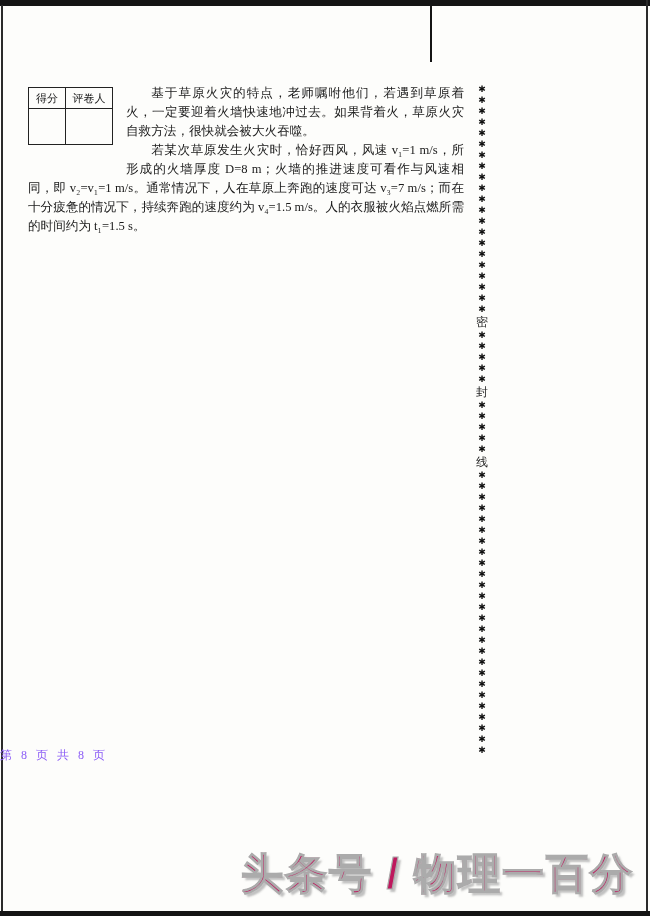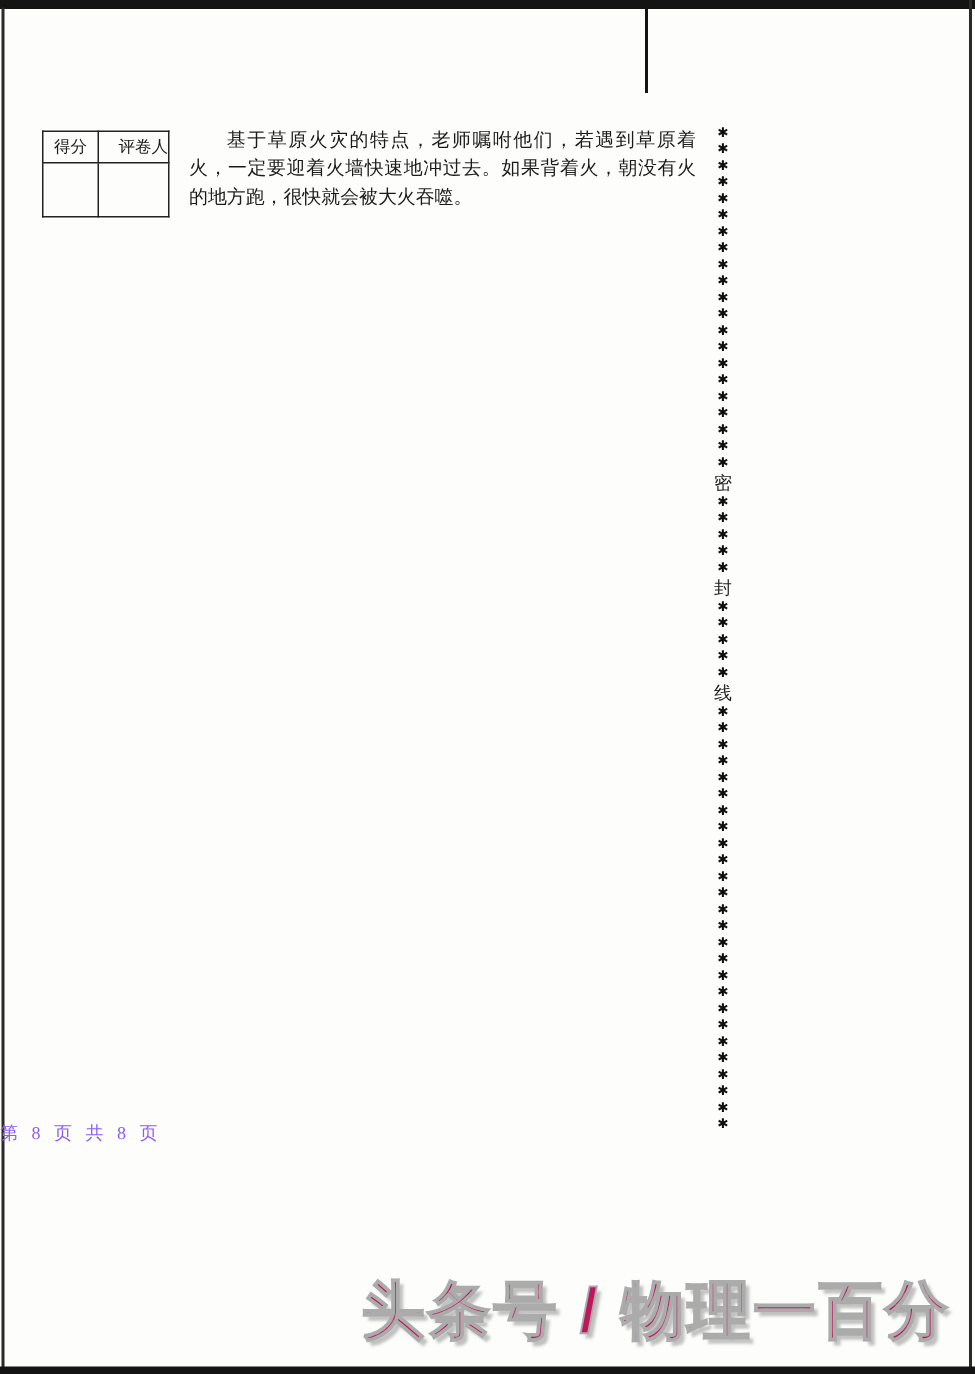--- a/index.html
+++ b/index.html
@@ -28,21 +28,21 @@
     margin:3px 13px 18px 0;
   }
   .score-table td{
     border:1.6px solid #222;
     font-size:11px;
     text-align:center;
     vertical-align:middle;
     padding:0;
   }
   .score-table .hdr1{width:36px;height:20px;margin-left:11px;}
-  .score-table .hdr2{width:46px;height:20px;text-align:right;}
+  .score-table .hdr2{width:46px;height:20px;}
   .score-table .blank{height:35px;}
 
   
   .problem-text{
     position:absolute;
     left:28px;top:84px;width:436px;
     font-size:12.6px;line-height:19px;
     text-align:justify;
   }
   .problem-text p{margin:0;text-indent:2em;}
@@ -102,21 +102,22 @@
           <td class="hdr1">得分</td>
           <td class="hdr2">评卷人</td>
         </tr>
         <tr>
           <td class="blank"></td>
           <td class="blank"></td>
         </tr>
       </tbody>
     </table>
 
-    <p>基于草原火灾的特点，老师嘱咐他们，若遇到草原着火，一定要迎着火墙快速地冲过去。如果背着火，朝没有火的地方跑，很快就会被大火吞噬。</p>
+    <p>基于草原火灾的特点，老师嘱咐他们，若遇到草原着火，一定要迎着火墙快速地冲过去。如果背着火，草原火灾自救方法，很快就会被大火吞噬。</p>
+    <p>若某次草原发生火灾时，恰好西风，风速 v₁=1 m/s，所形成的火墙厚度 D=8 m；火墙的推进速度可看作与风速相同，即 v₂=v₁=1 m/s。通常情况下，人在草原上奔跑的速度可达 v₃=7 m/s；而在十分疲惫的情况下，持续奔跑的速度约为 v₄=1.5 m/s。人的衣服被火焰点燃所需的时间约为 t₁=1.5 s。</p>
   </div>
 
   <div class="seal-line">
       <span class="seal-dot">✱</span>
       <span class="seal-dot">✱</span>
       <span class="seal-dot">✱</span>
       <span class="seal-dot">✱</span>
       <span class="seal-dot">✱</span>
       <span class="seal-dot">✱</span>
       <span class="seal-dot">✱</span>

